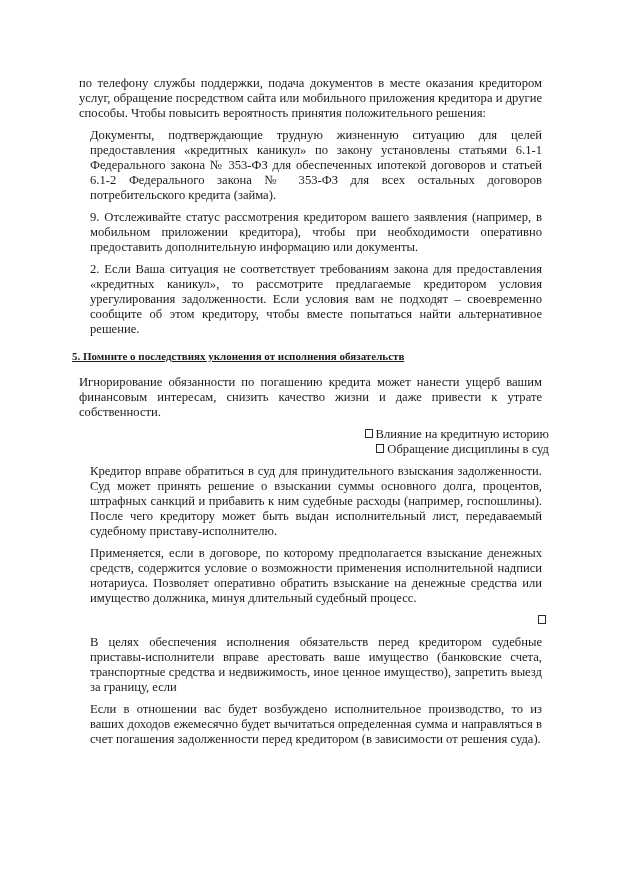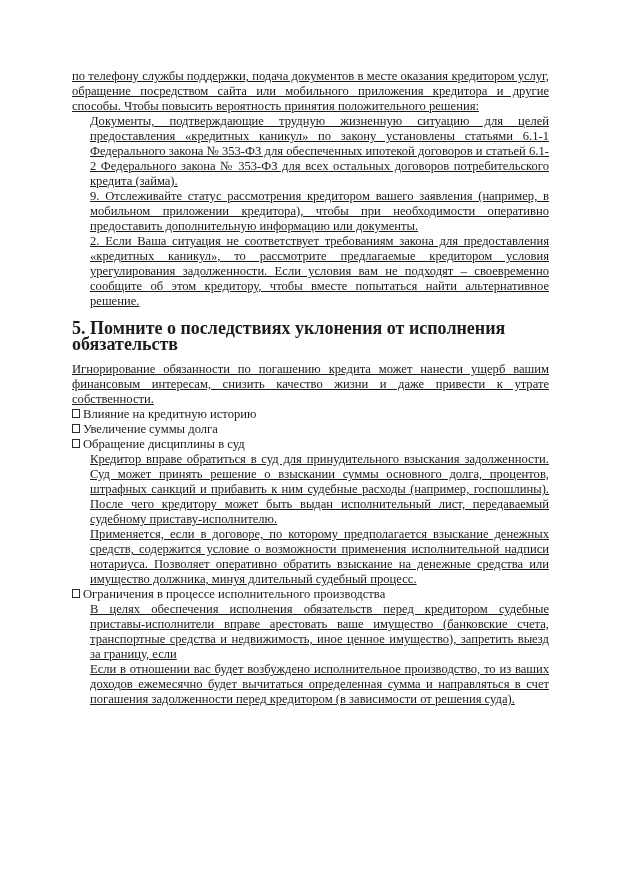--- a/index.html
+++ b/index.html
@@ -19,36 +19,36 @@
     position: absolute;
     left: 72px;
     top: 69px;
     width: 477px;
     font-size: 12.6px;
     line-height: 15px;
     color: #1b1b1b;
     text-align: justify;
   }
   .para {
-    margin: 0;
-    text-decoration: underline;
+    margin: 7px;
   }
   .indent {
     margin-left: 18px;
   }
   .heading {
-    font-size: 18px;
+    font-size: 11px;
     font-weight: 700;
     line-height: 15.5px;
     margin: 12px 0 10px 0;
     text-align: left;
+    text-decoration: underline;
   }
   .bullet-line {
     margin: 0;
-    text-align: left;
+    text-align: right;
   }
   .sq {
     display: inline-block;
     width: 8px;
     height: 9px;
     border: 1px solid #2c2c2c;
     box-sizing: border-box;
     margin-right: 3px;
     vertical-align: baseline;
     position: relative;
@@ -60,21 +60,20 @@
 
 <div class="page">
   <div class="content" id="content">
       <p class="para">по телефону службы поддержки, подача документов в месте оказания кредитором услуг, обращение посредством сайта или мобильного приложения кредитора и другие способы. Чтобы повысить вероятность принятия положительного решения:</p>
       <p class="para indent">Документы, подтверждающие трудную жизненную ситуацию для целей предоставления «кредитных каникул» по закону установлены статьями 6.1-1 Федерального закона № 353-ФЗ для обеспеченных ипотекой договоров и статьей 6.1-2 Федерального закона № 353-ФЗ для всех остальных договоров потребительского кредита (займа).</p>
       <p class="para indent">9. Отслеживайте статус рассмотрения кредитором вашего заявления (например, в мобильном приложении кредитора), чтобы при необходимости оперативно предоставить дополнительную информацию или документы.</p>
       <p class="para indent">2. Если Ваша ситуация не соответствует требованиям закона для предоставления «кредитных каникул», то рассмотрите предлагаемые кредитором условия урегулирования задолженности. Если условия вам не подходят – своевременно сообщите об этом кредитору, чтобы вместе попытаться найти альтернативное решение.</p>
       <div class="heading">5. Помните о последствиях уклонения от исполнения обязательств</div>
       <p class="para">Игнорирование обязанности по погашению кредита может нанести ущерб вашим финансовым интересам, снизить качество жизни и даже привести к утрате собственности.</p>
       <div class="bullet-line indent"><span class="sq"></span><span>Влияние на кредитную историю</span></div>
-      <div class="bullet-line indent"><span class="sq"></span><span>Увеличение суммы долга</span></div>
       <div class="bullet-line indent"><span class="sq"></span><span>Обращение дисциплины в суд</span></div>
       <p class="para indent">Кредитор вправе обратиться в суд для принудительного взыскания задолженности. Суд может принять решение о взыскании суммы основного долга, процентов, штрафных санкций и прибавить к ним судебные расходы (например, госпошлины). После чего кредитору может быть выдан исполнительный лист, передаваемый судебному приставу-исполнителю.</p>
       <p class="para indent">Применяется, если в договоре, по которому предполагается взыскание денежных средств, содержится условие о возможности применения исполнительной надписи нотариуса. Позволяет оперативно обратить взыскание на денежные средства или имущество должника, минуя длительный судебный процесс.</p>
-      <div class="bullet-line indent"><span class="sq"></span><span>Ограничения в процессе исполнительного производства</span></div>
+      <div class="bullet-line indent"><span class="sq"></span></div>
       <p class="para indent">В целях обеспечения исполнения обязательств перед кредитором судебные приставы-исполнители вправе арестовать ваше имущество (банковские счета, транспортные средства и недвижимость, иное ценное имущество), запретить выезд за границу, если</p>
       <p class="para indent">Если в отношении вас будет возбуждено исполнительное производство, то из ваших доходов ежемесячно будет вычитаться определенная сумма и направляться в счет погашения задолженности перед кредитором (в зависимости от решения суда).</p>
     </div>
 </div>
 
 </body></html>

